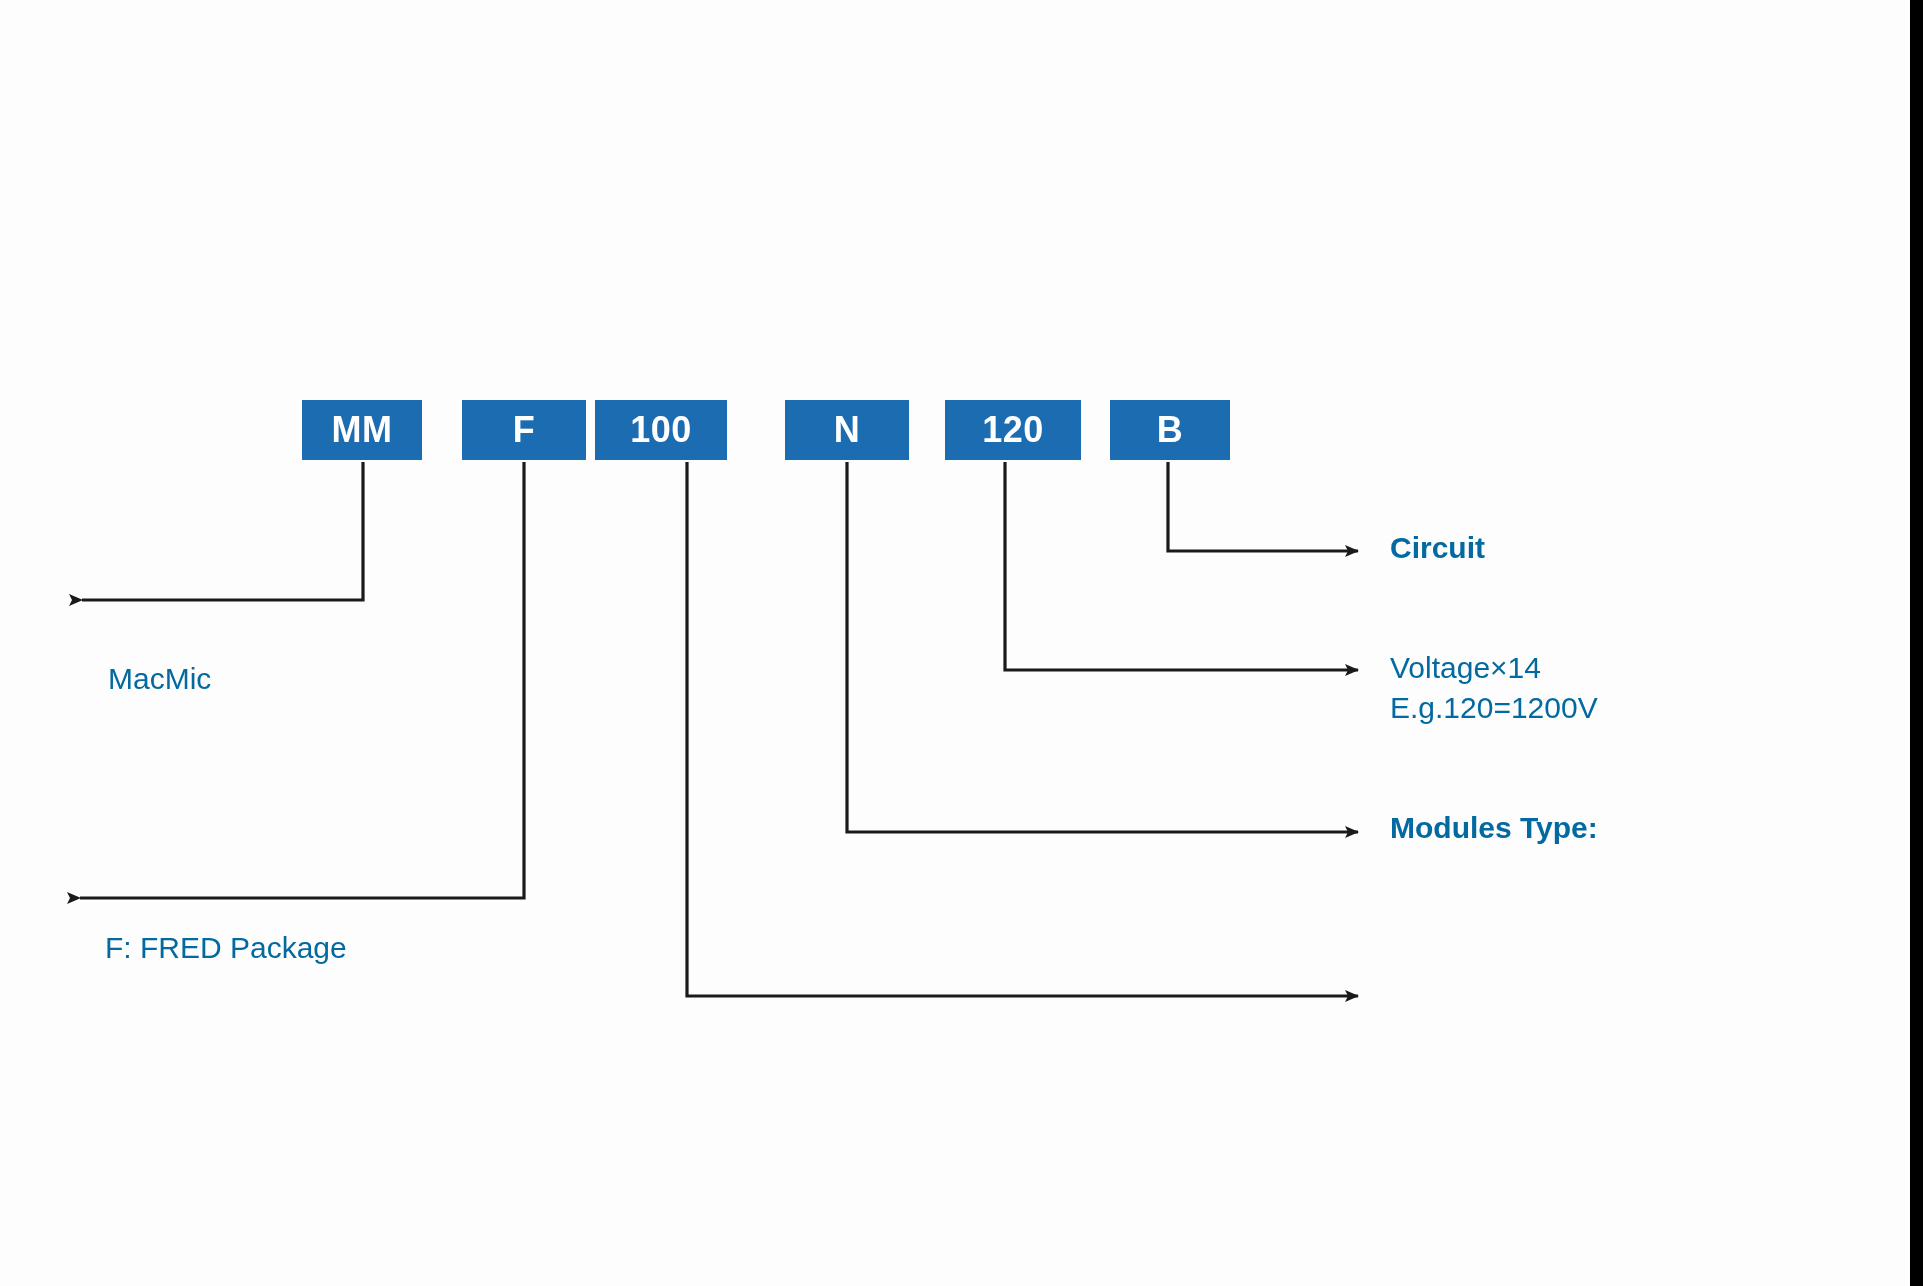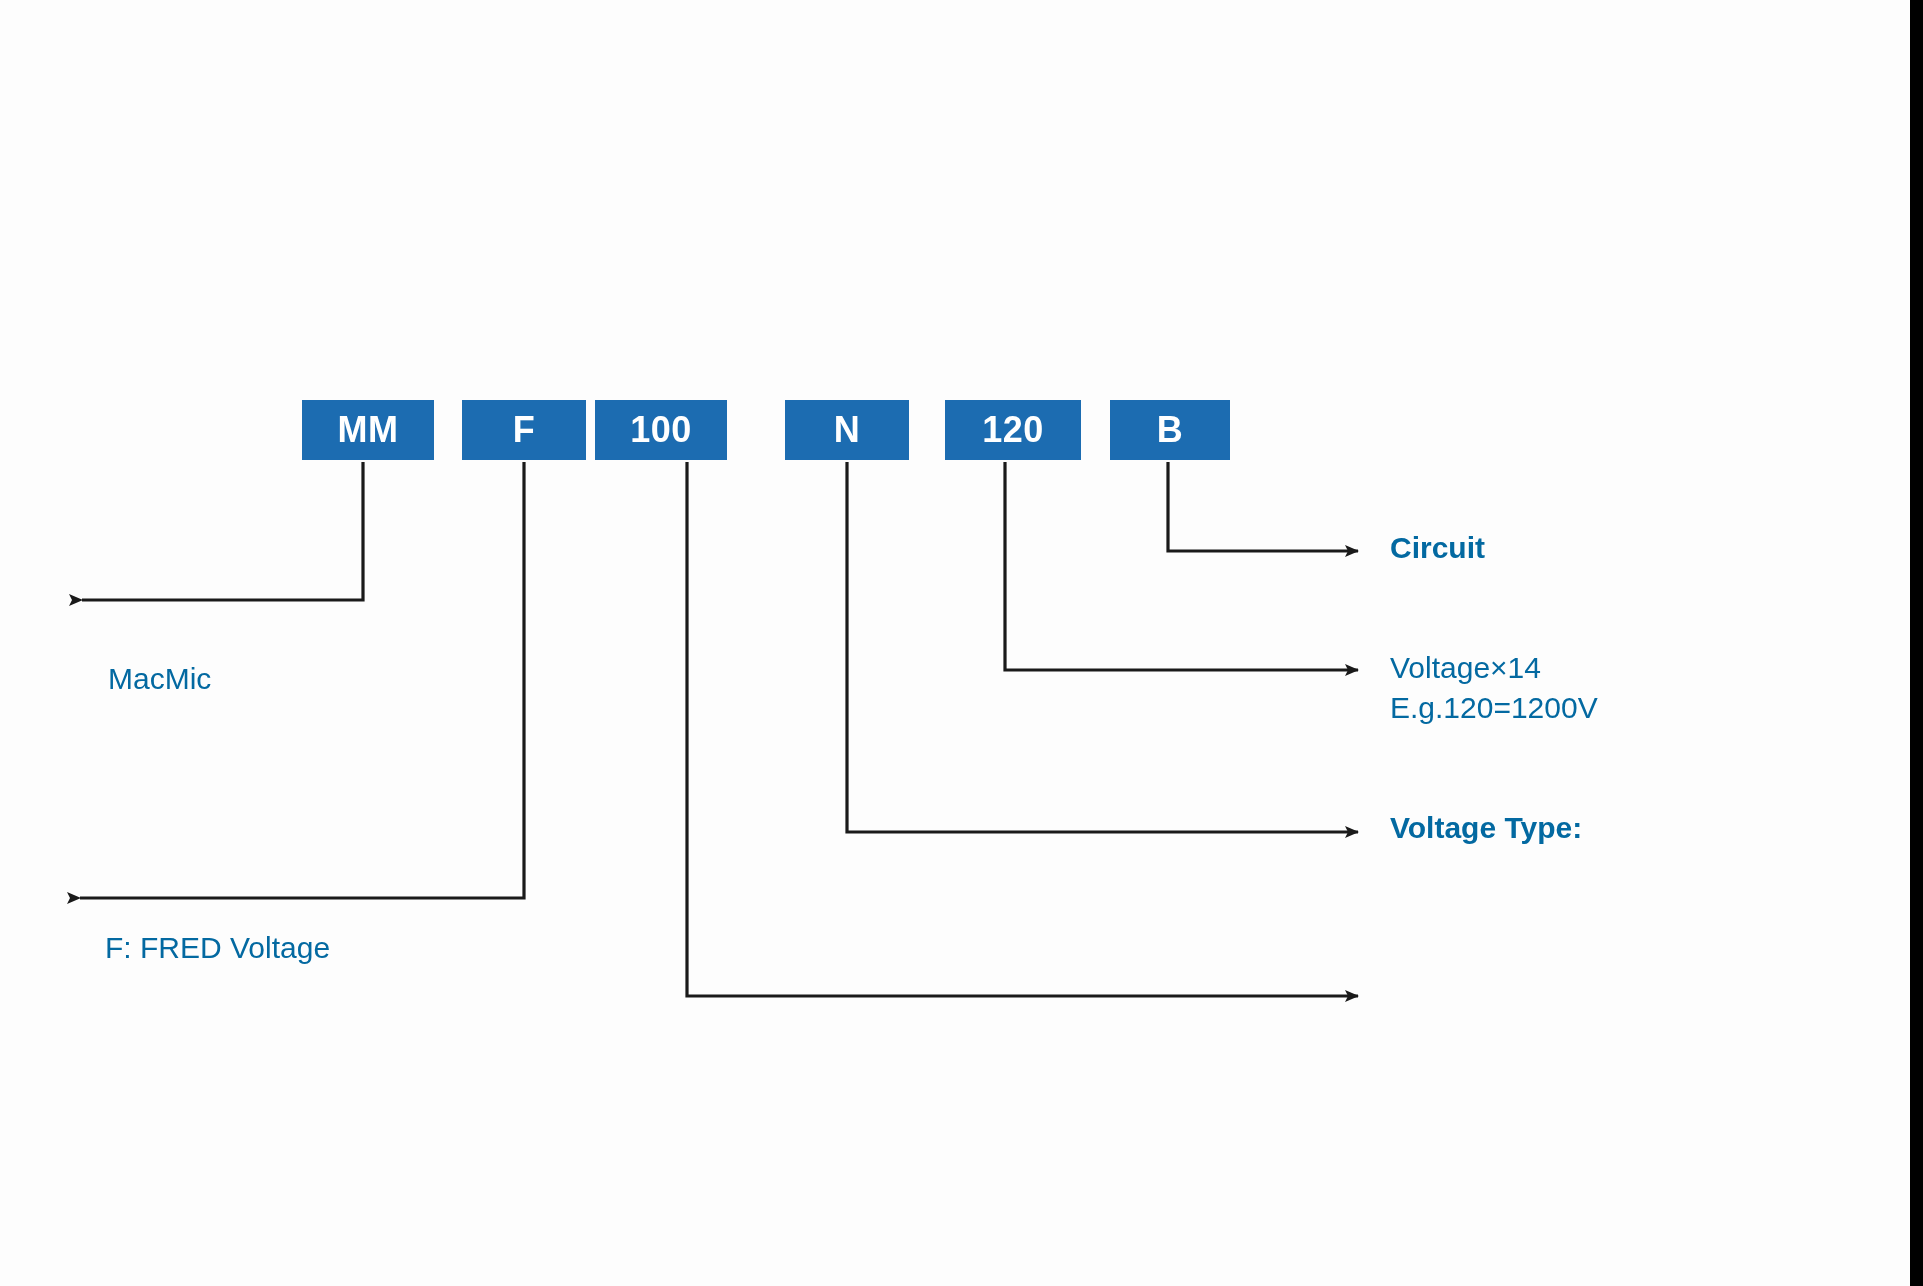--- a/index.html
+++ b/index.html
@@ -93,43 +93,43 @@
 
       <path d="M 687,462 L 687,996 L 1358,996" fill="none" stroke="#1a1a1a" stroke-width="3.2" marker-end="url(#arrow-right)"></path>
 
       <path d="M 847,462 L 847,832 L 1358,832" fill="none" stroke="#1a1a1a" stroke-width="3.2" marker-end="url(#arrow-right)"></path>
 
       <path d="M 1005,462 L 1005,670 L 1358,670" fill="none" stroke="#1a1a1a" stroke-width="3.2" marker-end="url(#arrow-right)"></path>
 
       <path d="M 1168,462 L 1168,551 L 1358,551" fill="none" stroke="#1a1a1a" stroke-width="3.2" marker-end="url(#arrow-right)"></path>
     </svg>
 
-    <div class="code-box" style="left:302px; width:132px;">MM</div>
+    <div class="code-box" style="left:302px; width:120px;">MM</div>
     <div class="code-box" style="left:462px; width:124px;">F</div>
     <div class="code-box" style="left:595px; width:132px;">100</div>
     <div class="code-box" style="left:785px; width:124px;">N</div>
     <div class="code-box" style="left:945px; width:136px;">120</div>
     <div class="code-box" style="left:1110px; width:120px;">B</div>
 
     <div class="annot single" style="left:108px; top:635px;margin-top:24px;">
       <span>MacMic</span>
     </div>
 
     <div class="annot single" style="left:105px; top:928px;">
-      <span>F: FRED Voltage</span>
+      <span>F: FRED Package</span>
     </div>
 
     <div class="annot" style="left:1390px; top:528px;">
       <span class="bold">Circuit</span>
     </div>
 
     <div class="annot" style="left:1390px; top:648px;">
       <span class="reg">Voltage×14</span>
       <span class="reg">E.g.120=1200V</span>
     </div>
 
     <div class="annot" style="left:1390px; top:808px;">
-      <span class="bold">Voltage Type:</span>
+      <span class="bold">Modules Type:</span>
     </div>
 
 
   </div>
 </div>
 
 </body></html>

